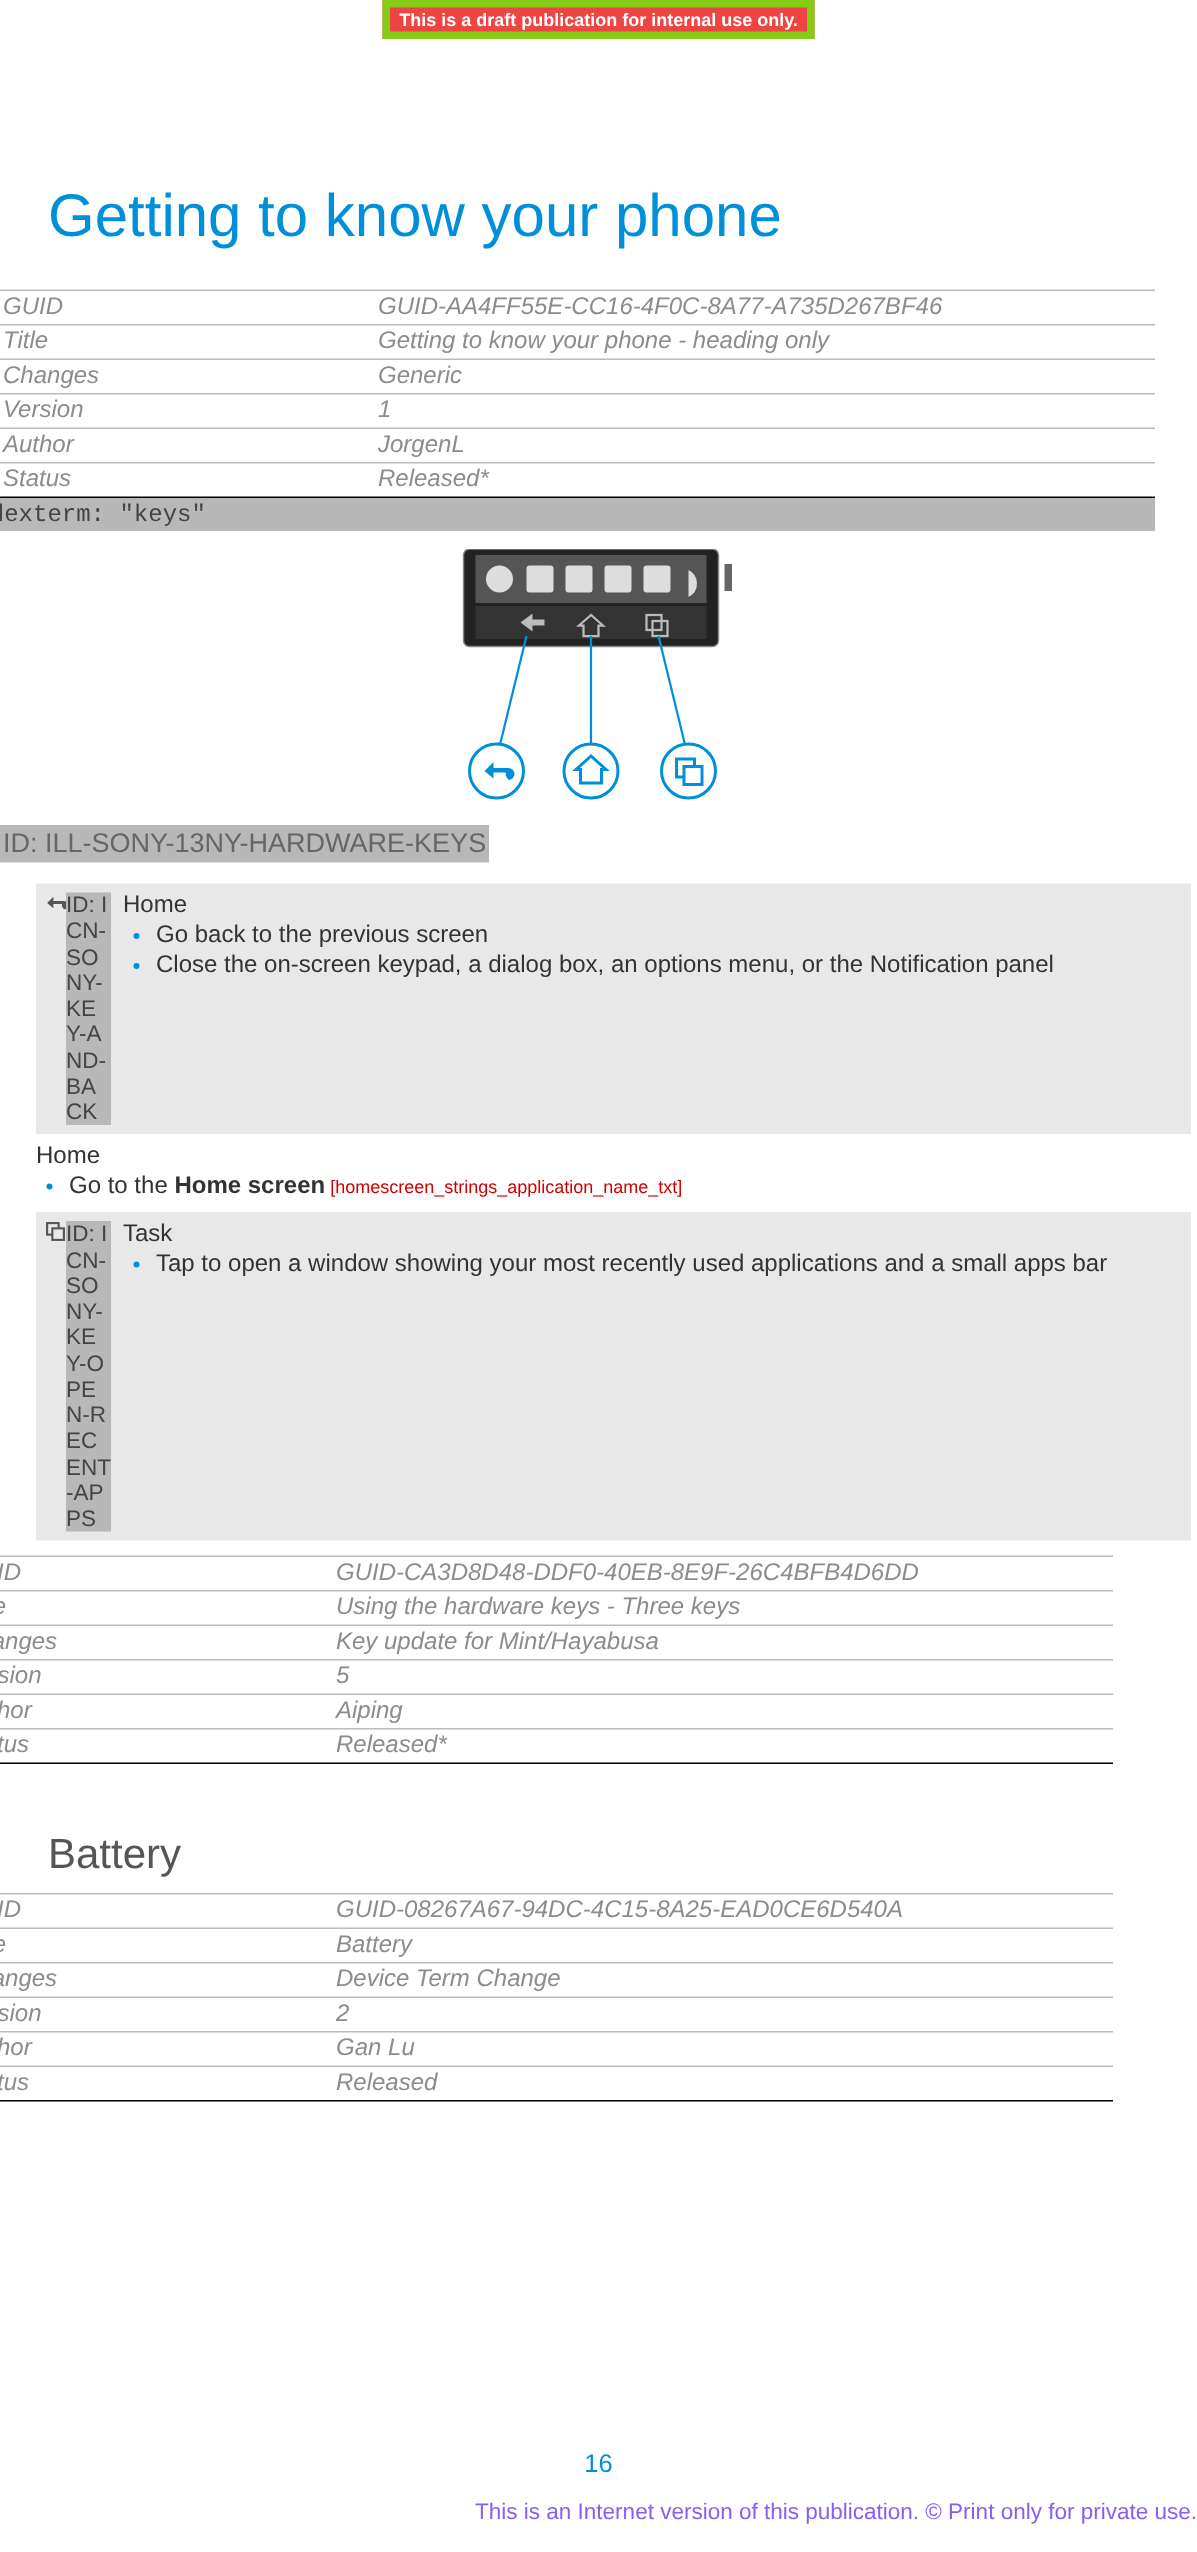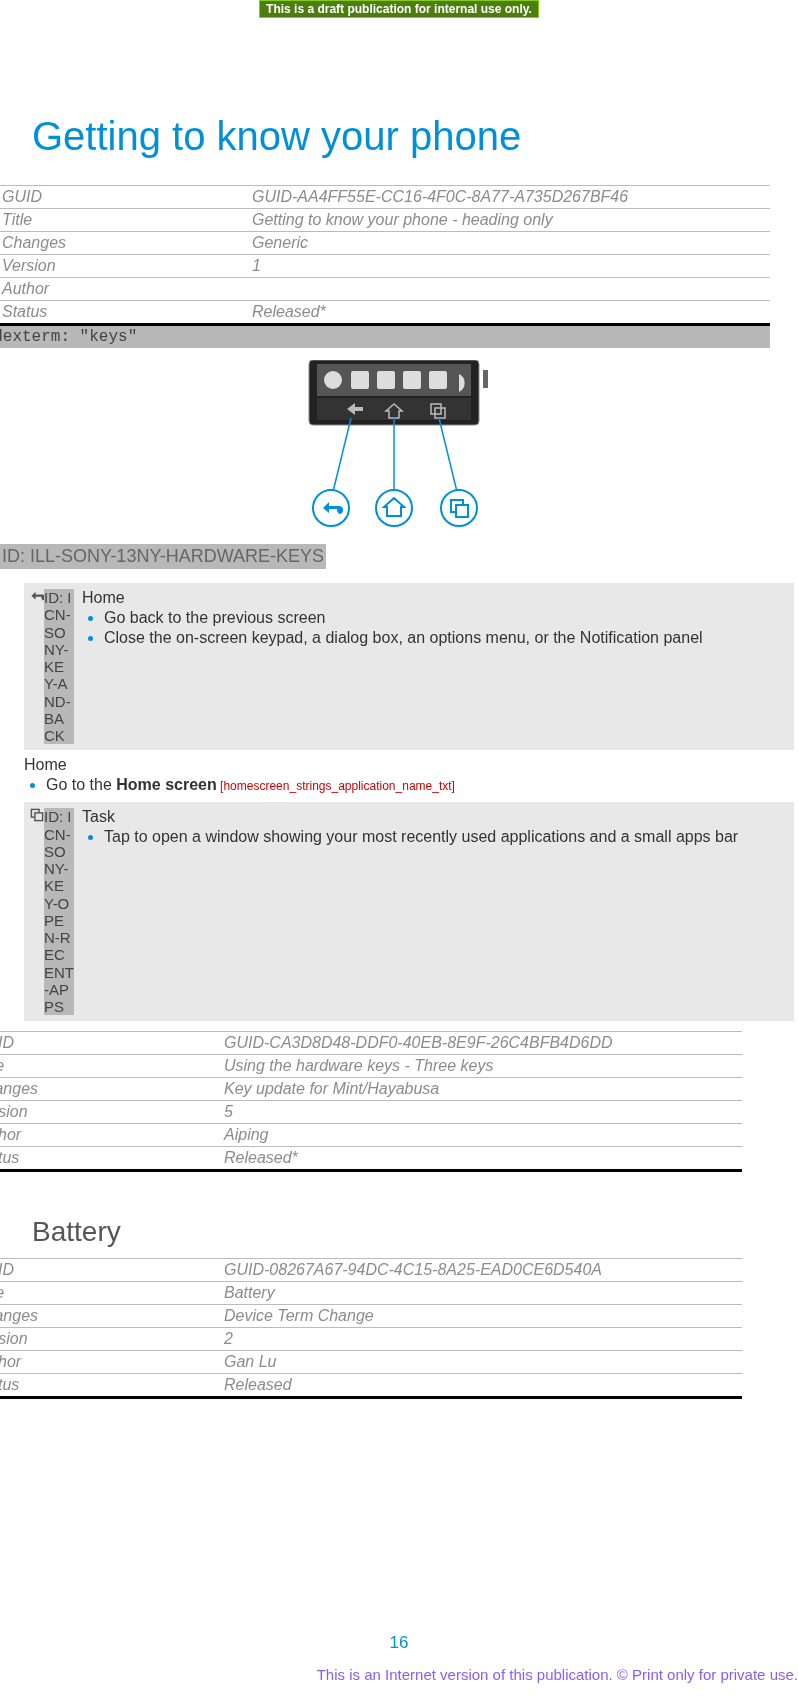--- a/index.html
+++ b/index.html
@@ -5,29 +5,29 @@
     * { box-sizing: border-box; margin: 0; padding: 0; }
     body {
       width: 798px;
       height: 1701px;
       background: #fff;
       font-family: Arial, Helvetica, sans-serif;
       color: #333;
       position: relative;
     }
     .draft-banner {
-      background: #4d7c0f;
+      background: #ef4444;
       color: #fff;
       font-size: 12px;
       font-weight: bold;
       text-align: center;
       padding: 1px 6px;
       width: fit-content;
       margin: 0 auto;
-      border: 1px solid #84cc16;
+      border: 5px solid #84cc16;
     }
     .page {
       padding: 40px 28px 0 28px;
     }
     .main-title {
       color: #0090d9;
       font-size: 40px;
       font-weight: normal;
       margin-top: 56px;
       margin-bottom: 26px;
@@ -39,21 +39,21 @@
       width: 770px;
     }
     .meta-row {
       display: flex;
       border-top: 1px solid #bbb;
       font-style: italic;
       color: #8c8c8c;
       font-size: 16px;
       padding: 2px 0;
     }
-    .meta-row:last-child { border-bottom: 3px solid #000000; }
+    .meta-row:last-child { border-bottom: 1px solid #000000; }
     .meta-key { width: 252px; padding-left: 2px; }
     .meta-val { flex: 1; }
     .section-title {
       color: #555;
       font-size: 28px;
       font-weight: normal;
       margin-top: 44px;
       margin-bottom: 10px;
       margin-left: 4px;
     }
@@ -173,20 +173,21 @@
     <div class="meta-row">
         <div class="meta-key">Changes</div>
         <div class="meta-val">Generic</div>
       </div>
     <div class="meta-row">
         <div class="meta-key">Version</div>
         <div class="meta-val">1</div>
       </div>
     <div class="meta-row">
         <div class="meta-key">Author</div>
+        <div class="meta-val">JorgenL</div>
       </div>
     <div class="meta-row">
         <div class="meta-key">Status</div>
         <div class="meta-val">Released*</div>
       </div>
   </div>
 
 </div>
 
 <div class="indexterm">Indexterm: "keys"</div>

